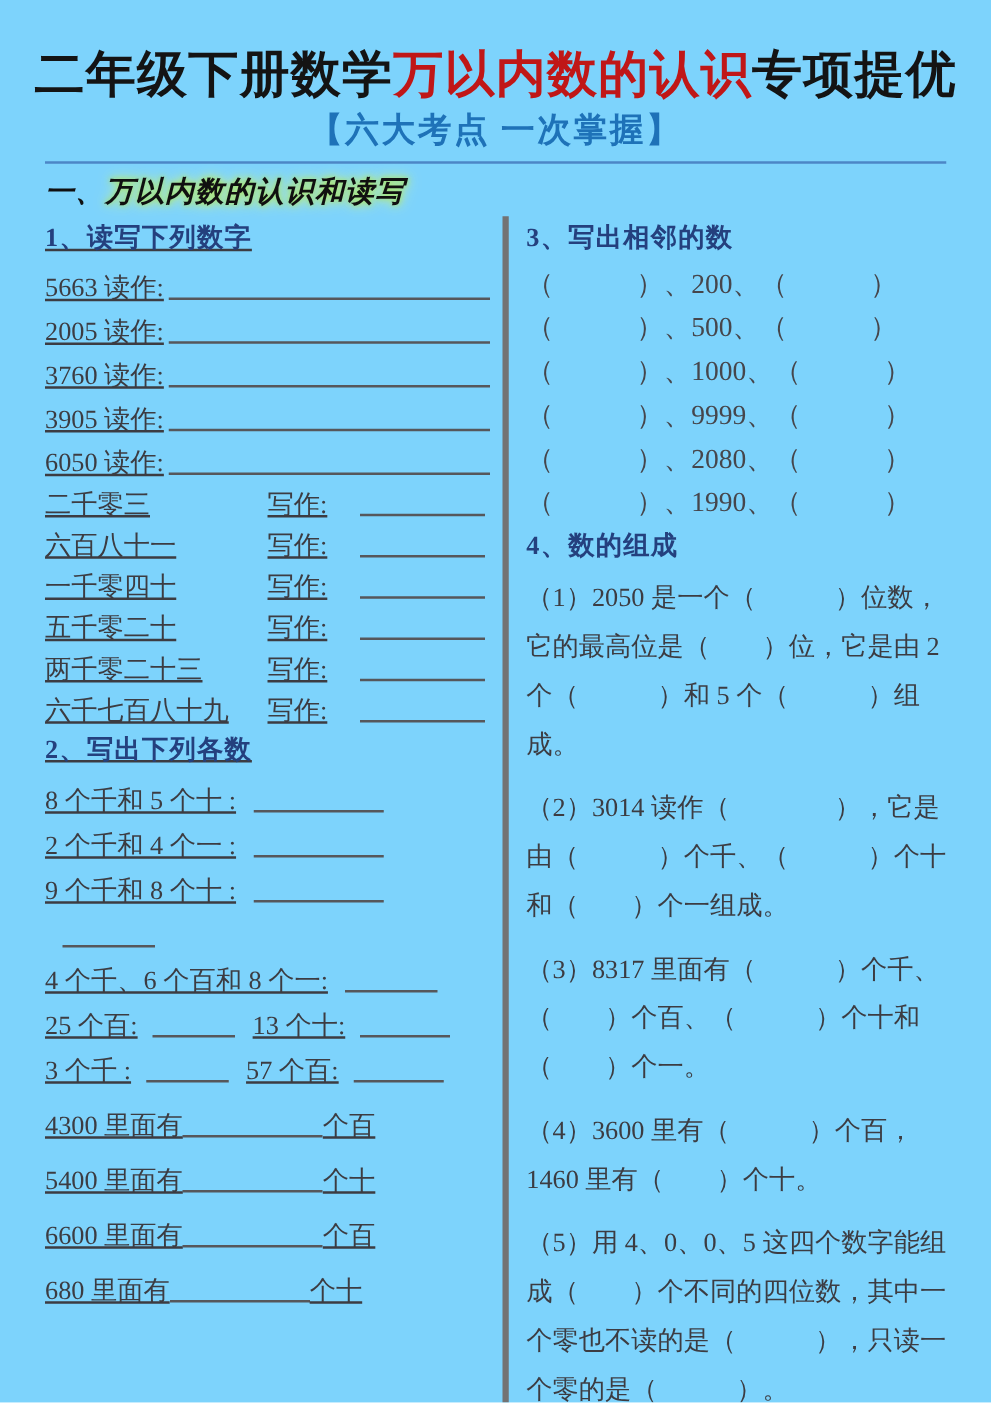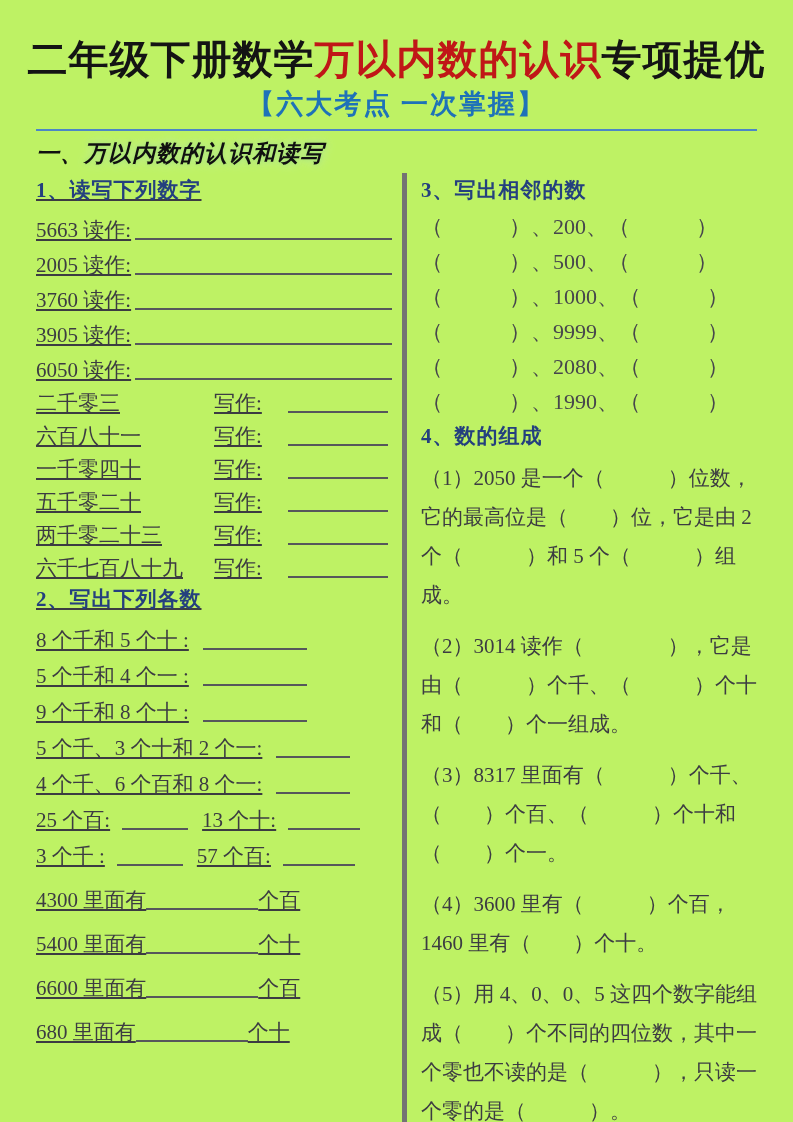--- a/index.html
+++ b/index.html
@@ -1,21 +1,21 @@
 <!DOCTYPE html>
 <html><head>
 <meta charset="utf-8">
 <style>
   * { box-sizing: border-box; }
   html, body { margin: 0; padding: 0; background: #ffffff; }
   .page {
     position: relative;
     width: 793px;
     height: 1122px;
-    background: #bef264;
+    background: #7dd3fc;
     font-family: "Liberation Serif", "DejaVu Serif", serif;
     color: #3c3c42;
     overflow: hidden;
   }
   .title {
     margin: 38px 20px 0 20px;
     text-align: center;
     font-size: 40px;
     font-weight: bold;
     color: #141414;
@@ -176,29 +176,28 @@
           <span class="blank"></span>
         </div>
 
       <div class="q-heading">2、写出下列各数</div>
 
       <div class="row single-row">
           <span>8 个千和 5 个十 :</span>
           <span class="blank"></span>
         </div>
       <div class="row single-row">
-          <span>5 个千和 4 个一 :</span>
+          <span>2 个千和 4 个一 :</span>
           <span class="blank"></span>
         </div>
       <div class="row single-row">
           <span>9 个千和 8 个十 :</span>
           <span class="blank"></span>
         </div>
       <div class="row single-row">
-          <span>5 个千、3 个十和 2 个一:</span>
           <span class="blank sm"></span>
         </div>
       <div class="row single-row">
           <span>4 个千、6 个百和 8 个一:</span>
           <span class="blank sm"></span>
         </div>
 
       <div class="row pair-row">
           <span>25 个百:</span>
           <span class="blank"></span>

